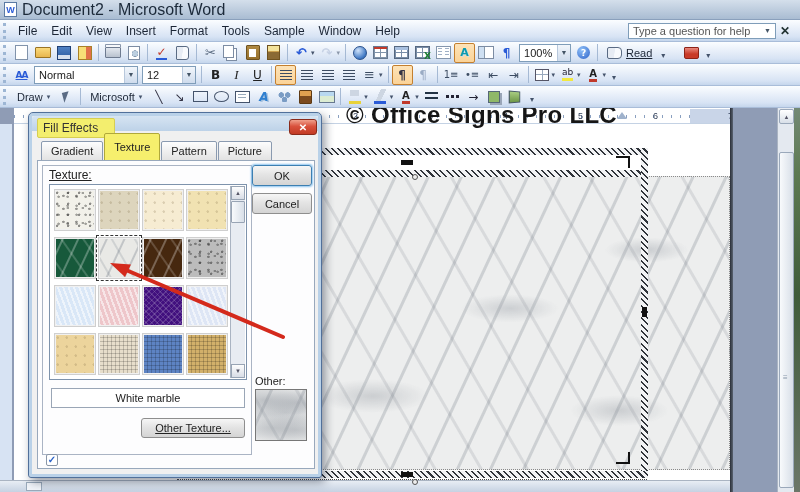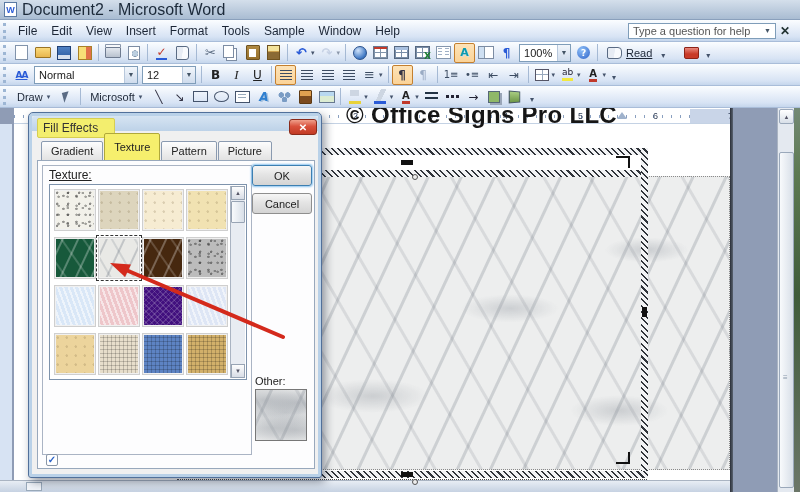--- a/index.html
+++ b/index.html
@@ -519,20 +519,24 @@
             <div class="sw p-speckle" style="left: 136px; top: 52px; background-color: rgb(188, 188, 188);"></div>
             <div class="sw p-tissue" style="left: 4px; top: 100px; background-color: rgb(217, 231, 247);"></div>
             <div class="sw p-tissue" style="left: 48px; top: 100px; background-color: rgb(238, 198, 202);"></div>
             <div class="sw p-mesh" style="left: 92px; top: 100px; background-color: rgb(65, 16, 126);"></div>
             <div class="sw p-tissue" style="left: 136px; top: 100px; background-color: rgb(222, 230, 245);"></div>
             <div class="sw p-paper" style="left: 4px; top: 148px; background-color: rgb(236, 212, 156);"></div>
             <div class="sw p-weave" style="left: 48px; top: 148px; background-color: rgb(231, 222, 203);"></div>
             <div class="sw p-weave" style="left: 92px; top: 148px; background-color: rgb(93, 131, 195);"></div>
             <div class="sw p-weave" style="left: 136px; top: 148px; background-color: rgb(210, 176, 106);"></div>
           </div>
+        <div id="texture-name-box">White marble</div>
+        <div id="other-texture-btn" class="vbtn">
+          <span>Other Texture...</span>
+        </div>
       </div>
       <span id="sample-label">Other:</span>
       <div id="sample-box" class="marble"></div>
       <div id="ok-btn" class="vbtn">OK</div>
       <div id="cancel-btn" class="vbtn">Cancel</div>
       <div id="rotate-row">
         <span id="rotate-checkbox">✓</span>
       </div>
     </div>
   </div>

